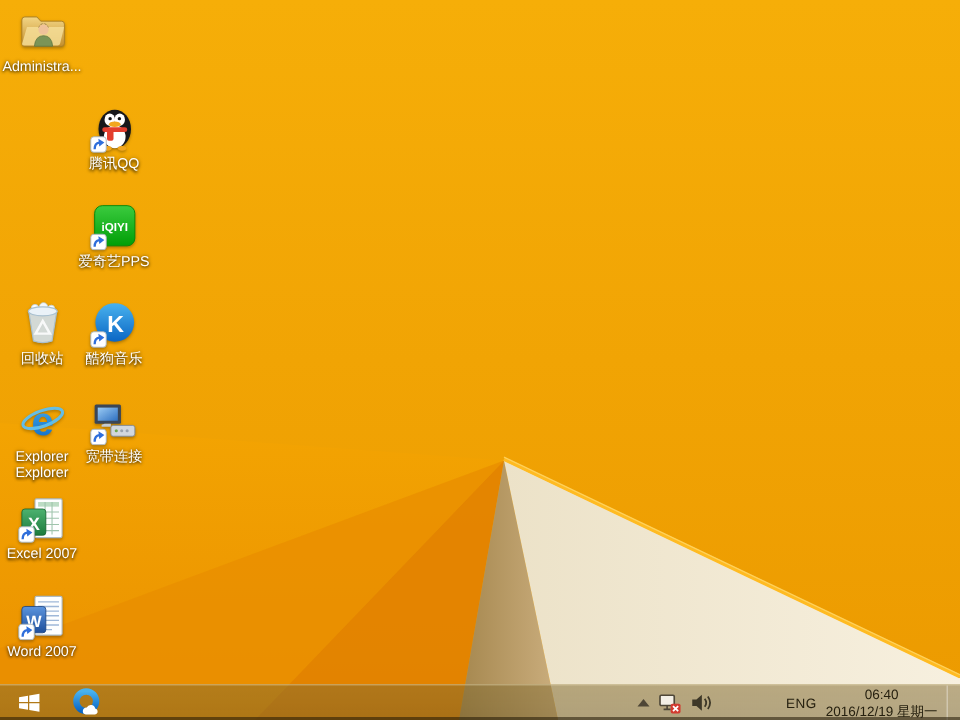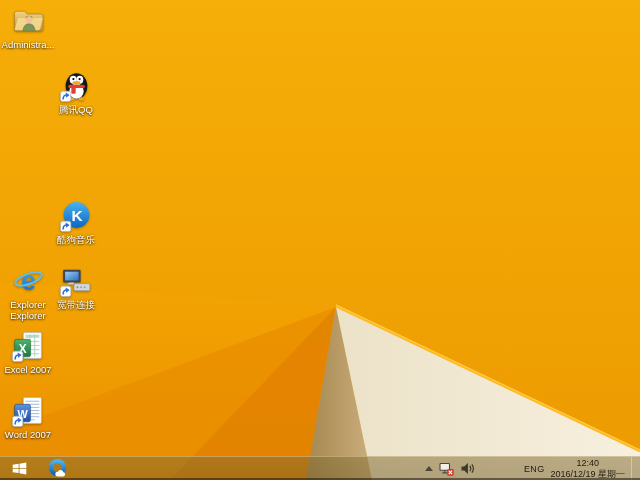--- a/index.html
+++ b/index.html
@@ -116,20 +116,31 @@
       <path d="M2.6 24.5 L5.8 13.5 h24 l-2.5 10.6 q-0.3 1.4-1.8 1.4 H4.2 q-1.6 0-1.6-1 z" fill="#F4DD96" opacity="0.85"></path>
       <circle cx="16.5" cy="15.3" r="3.3" fill="#EFC29A"></circle>
       <path d="M13.2 14.6 a3.3 3.3 0 0 1 6.6 0 l-1-2.3 -2.3-1 -2.3 1 z" fill="#564430"></path>
       <path d="M10.6 26 q0.6-6.8 5.9-6.8 q5.3 0 5.9 6.8 z" fill="#7B9457" stroke="#5E7440" stroke-width="0.5"></path>
     </svg>
     <div class="lbl">Administra...</div>
   </div>
 
 
 
+  <div class="tile" style="left:1px;top:199px">
+    <svg class="ico" viewBox="0 0 32 32">
+      <circle cx="11" cy="6.2" r="2.4" fill="#FAFCFE" stroke="#C4D6E2" stroke-width="0.5"></circle>
+      <circle cx="16.5" cy="5.4" r="2.7" fill="#F2F7FB" stroke="#C4D6E2" stroke-width="0.5"></circle>
+      <circle cx="21.5" cy="6.5" r="2.2" fill="#FAFCFE" stroke="#C4D6E2" stroke-width="0.5"></circle>
+      <path d="M7 8.5 L10 27.4 Q16 29.6 22 27.4 L25 8.5" fill="#D7E6F2" fill-opacity="0.88" stroke="#A9C0D0" stroke-width="0.8"></path>
+      <ellipse cx="16" cy="8.3" rx="9.3" ry="2.9" fill="#EAF2F8" stroke="#A9C0D0" stroke-width="0.8"></ellipse>
+      <path d="M16 14.5 l4.6 8.2 h-9.2 z" fill="none" stroke="#FFFFFF" stroke-width="1.6" opacity="0.85"></path>
+    </svg>
+    <div class="lbl">回收站</div>
+  </div>
 
   <div class="tile" style="left:1px;top:264px">
     <svg class="ico" viewBox="0 0 32 32">
       <text x="16" y="25.5" text-anchor="middle" font-size="26" font-weight="bold" fill="url(#gblue)" font-family="Liberation Sans,sans-serif">e</text>
       <ellipse cx="16" cy="14.5" rx="13.5" ry="5" fill="none" stroke="#5FC0F0" stroke-width="2" transform="rotate(-20 16 14.5)" opacity="0.95"></ellipse>
     </svg>
     <div class="lbl">Explorer Explorer</div>
   </div>
 
   <div class="tile" style="left:1px;top:329px">
@@ -172,20 +183,28 @@
       <ellipse cx="16" cy="13.4" rx="3.8" ry="1.8" fill="#F2A71F"></ellipse>
       <path d="M9.5 15.3 h13 q1.6 0 1.6 1.6 q0 1.6-1.6 1.6 h-13 q-1.6 0-1.6-1.6 q0-1.6 1.6-1.6 z" fill="#E33E2E"></path>
       <rect x="11" y="17.6" width="4.2" height="6.4" rx="1.2" fill="#E33E2E"></rect>
       <ellipse cx="11.3" cy="29" rx="2.7" ry="1.5" fill="#F2A71F"></ellipse>
       <ellipse cx="20.7" cy="29" rx="2.7" ry="1.5" fill="#F2A71F"></ellipse>
       <use href="#sarrow"></use>
     </svg>
     <div class="lbl">腾讯QQ</div>
   </div>
 
+  <div class="tile" style="left:49px;top:134px">
+    <svg class="ico" viewBox="0 0 32 32">
+      <rect x="3" y="3" width="26" height="26" rx="5" fill="url(#ggreen)" stroke="#00870A" stroke-width="0.6"></rect>
+      <text x="16" y="19.5" text-anchor="middle" font-size="7.5" font-weight="bold" fill="#fff" font-family="Liberation Sans,sans-serif">iQIYI</text>
+      <use href="#sarrow"></use>
+    </svg>
+    <div class="lbl">爱奇艺PPS</div>
+  </div>
 
   <div class="tile" style="left:49px;top:199px">
     <svg class="ico" viewBox="0 0 32 32">
       <circle cx="16" cy="15.5" r="12.5" fill="url(#gblue)"></circle>
       <text x="16.5" y="21.5" text-anchor="middle" font-size="15" font-weight="bold" fill="#fff" font-family="Liberation Sans,sans-serif">K</text>
       <use href="#sarrow"></use>
     </svg>
     <div class="lbl">酷狗音乐</div>
   </div>
 
@@ -223,20 +242,20 @@
         <rect x="8.1" y="8.1" width="6.6" height="6.6" rx="1.3" fill="#D23B30"></rect>
         <path d="M9.7 9.7 l3.4 3.4 M13.1 9.7 l-3.4 3.4" stroke="#fff" stroke-width="1.2"></path>
       </svg>
       <svg class="trayico" width="15" height="15" viewBox="0 0 15 15">
         <path d="M1.5 5.4 v4.2 h2.8 l3.6 3.3 V2.1 L4.3 5.4 z" fill="#3E3828"></path>
         <path d="M9.8 4.8 q2 2.7 0 5.4" stroke="#3E3828" stroke-width="1.2" fill="none"></path>
         <path d="M11.9 3.3 q3 4.2 0 8.4" stroke="#3E3828" stroke-width="1.2" fill="none"></path>
       </svg>
       <span class="engtxt">ENG</span>
       <div class="clock">
-        <div>12:40</div>
+        <div>06:40</div>
         <div>2016/12/19 星期一</div>
       </div>
       <div class="sliver"></div>
     </div>
   </div>
 
 </div>
 
 </body></html>

